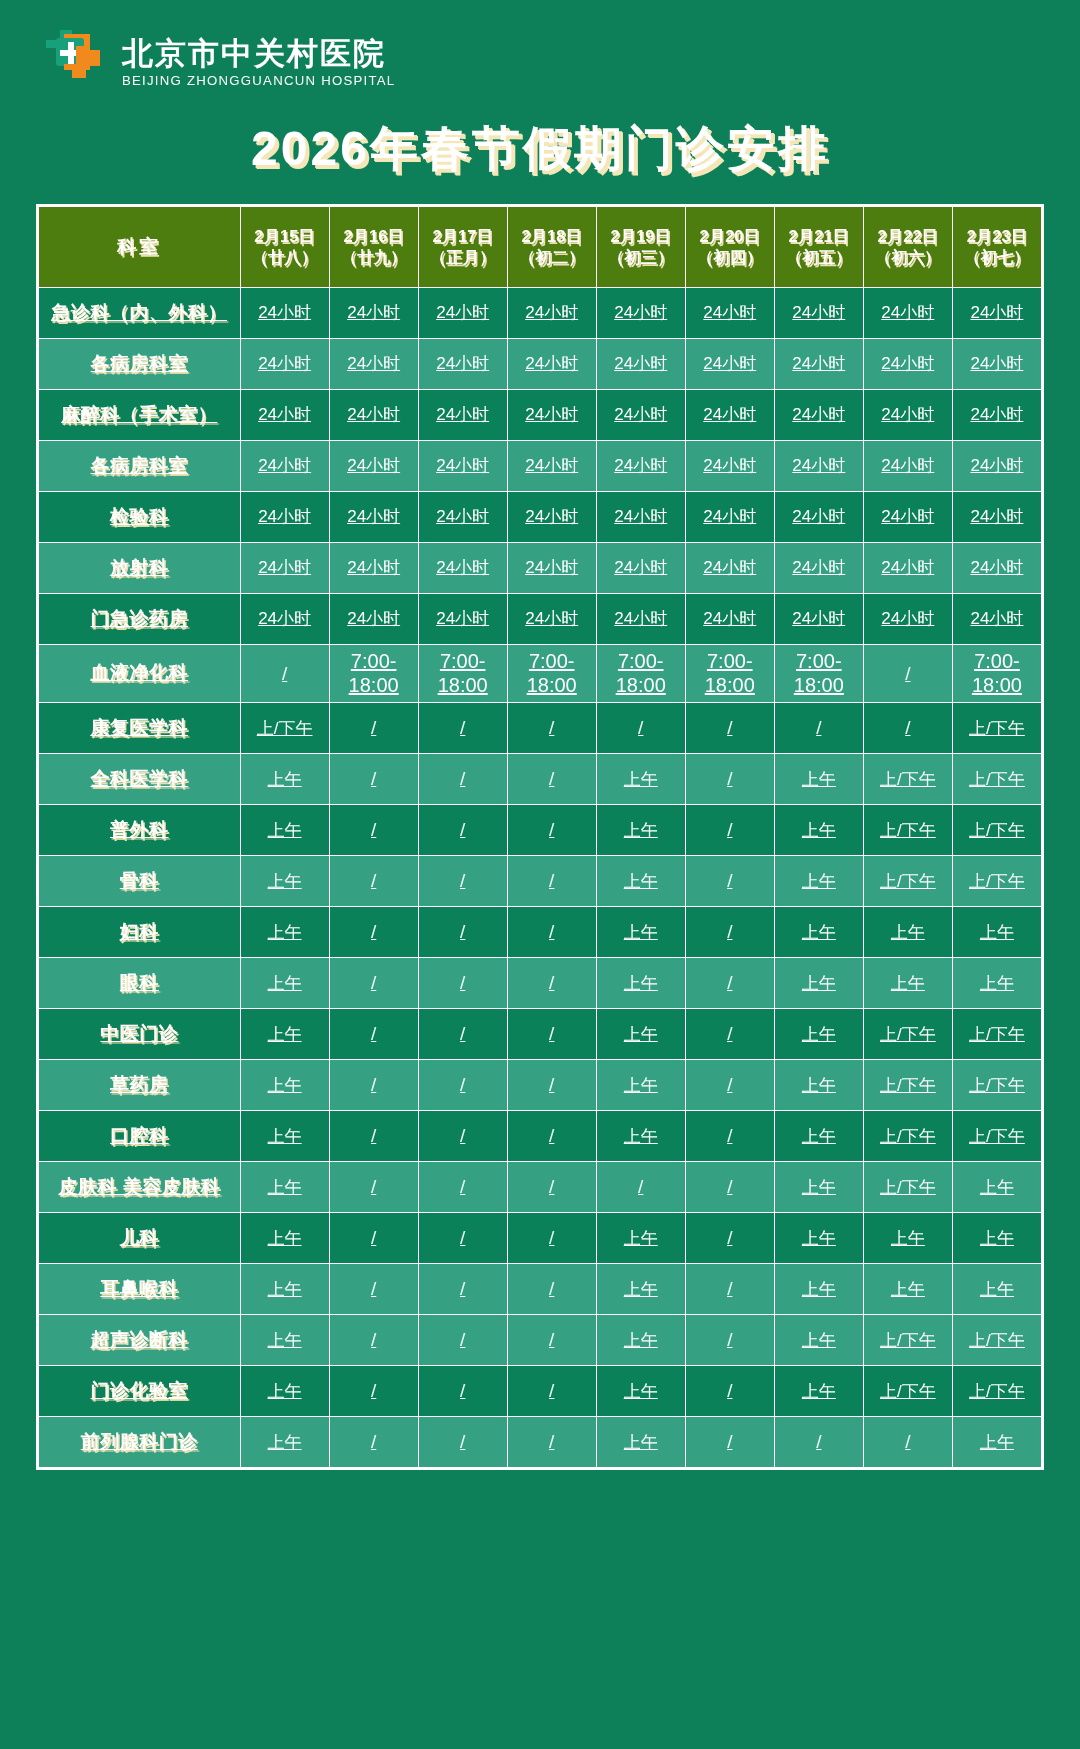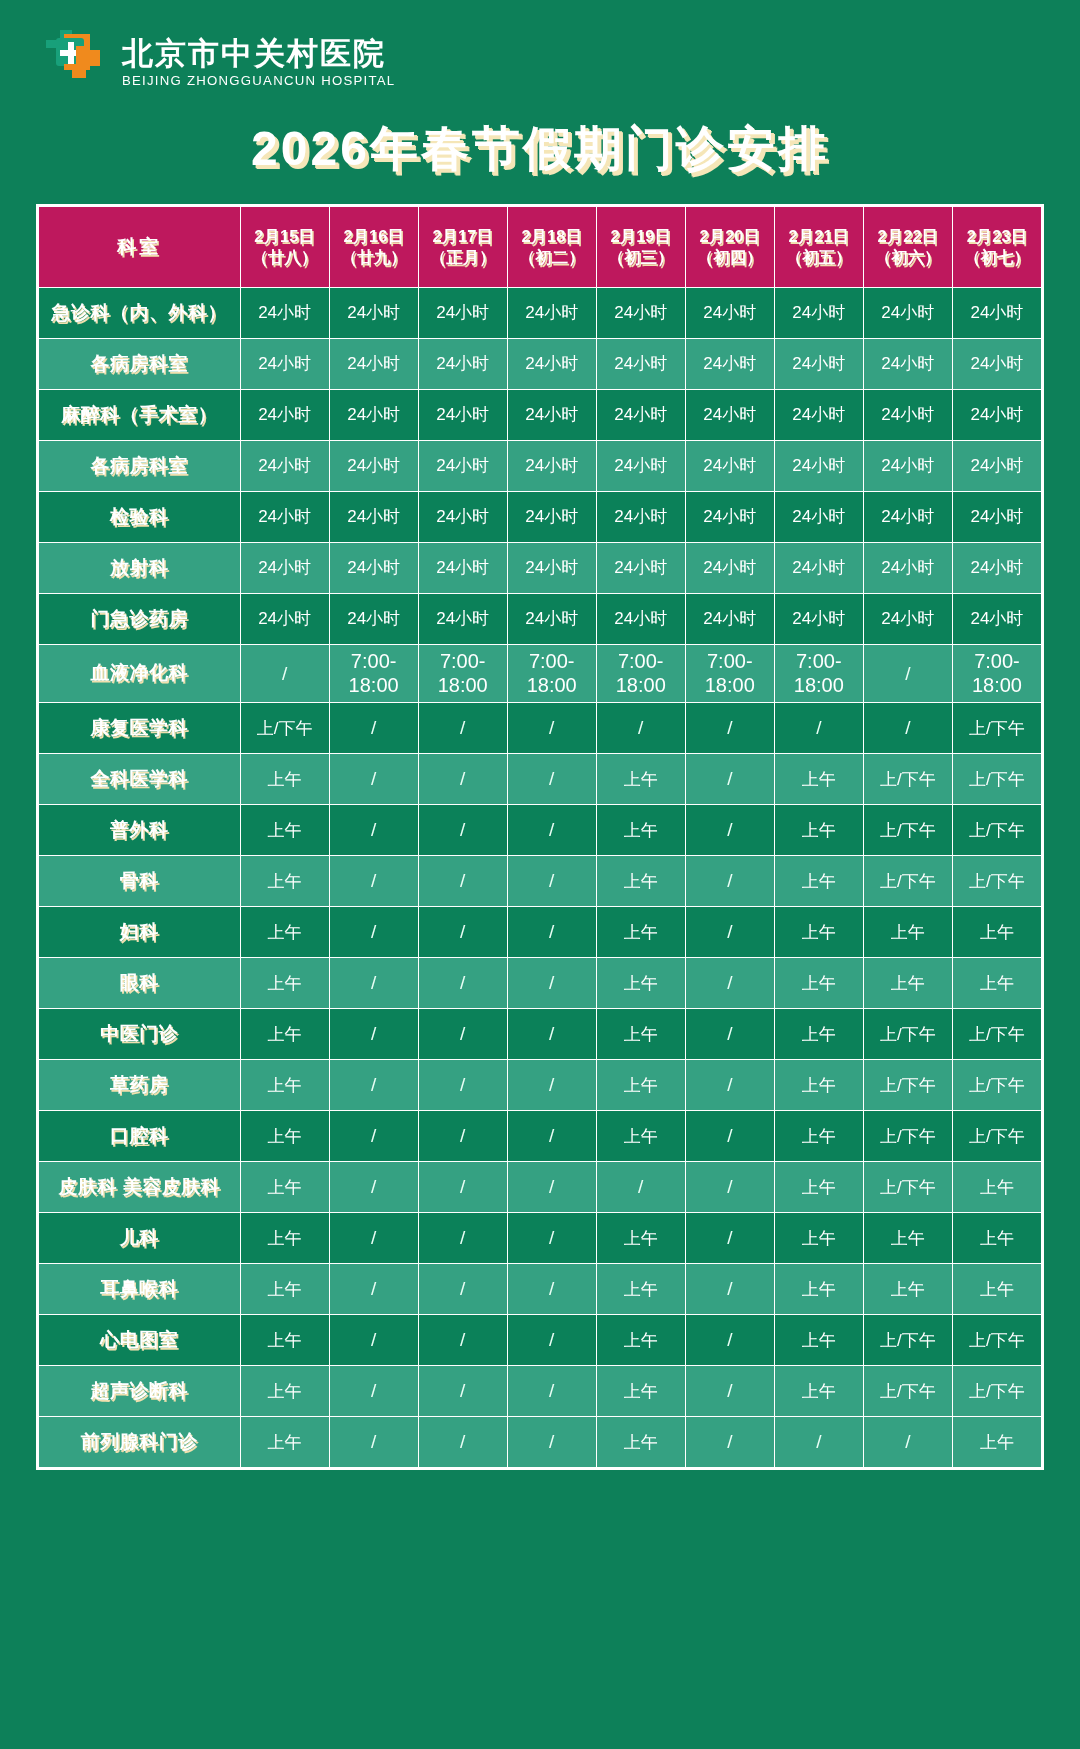--- a/index.html
+++ b/index.html
@@ -77,34 +77,34 @@
     text-align: center;
     vertical-align: middle;
     padding: 4px 2px;
   }
   
   col.dept { width: 180px; }
   col.day  { width: 79.5px; }
 
   thead th {
     height: 81px;
-    background: #be185d;
+    background: #4d7c0f;
     font-size: 16.5px;
     font-weight: 700;
     line-height: 1.22;
     color: #ffffff;
     text-shadow: 1.5px 1.5px 0 #f0dfae;
   }
   thead th.dept-head {
     font-size: 19px;
     letter-spacing: 3px;
   }
   thead th .d-line { display: block; }
 
-  tbody tr { height: 51px; }
+  tbody tr { height: 51px; text-decoration: underline; }
   tbody tr.odd  td { background: #0b8159; }
   tbody tr.even td { background: #35a182; }
 
   td.dept-cell {
     font-size: 19px;
     font-weight: 700;
     letter-spacing: 0.5px;
     color: #ffffff;
     text-shadow: 1.5px 1.5px 0 #f0dfae;
     white-space: nowrap;
@@ -457,34 +457,34 @@
           <td class="val-cell">上午</td>
           <td class="val-cell slash">/</td>
           <td class="val-cell slash">/</td>
           <td class="val-cell slash">/</td>
           <td class="val-cell">上午</td>
           <td class="val-cell slash">/</td>
           <td class="val-cell">上午</td>
           <td class="val-cell">上午</td>
           <td class="val-cell">上午</td>
         </tr>
-        <tr class="odd">
-          <td class="dept-cell">心电图室</td>
-          <td class="val-cell">上午</td>
-          <td class="val-cell slash">/</td>
-          <td class="val-cell slash">/</td>
-          <td class="val-cell slash">/</td>
-          <td class="val-cell">上午</td>
-          <td class="val-cell slash">/</td>
-          <td class="val-cell">上午</td>
-          <td class="val-cell">上/下午</td>
-          <td class="val-cell">上/下午</td>
-        </tr>
         <tr class="even">
           <td class="dept-cell">超声诊断科</td>
+          <td class="val-cell">上午</td>
+          <td class="val-cell slash">/</td>
+          <td class="val-cell slash">/</td>
+          <td class="val-cell slash">/</td>
+          <td class="val-cell">上午</td>
+          <td class="val-cell slash">/</td>
+          <td class="val-cell">上午</td>
+          <td class="val-cell">上/下午</td>
+          <td class="val-cell">上/下午</td>
+        </tr>
+        <tr class="odd">
+          <td class="dept-cell">门诊化验室</td>
           <td class="val-cell">上午</td>
           <td class="val-cell slash">/</td>
           <td class="val-cell slash">/</td>
           <td class="val-cell slash">/</td>
           <td class="val-cell">上午</td>
           <td class="val-cell slash">/</td>
           <td class="val-cell">上午</td>
           <td class="val-cell">上/下午</td>
           <td class="val-cell">上/下午</td>
         </tr>

